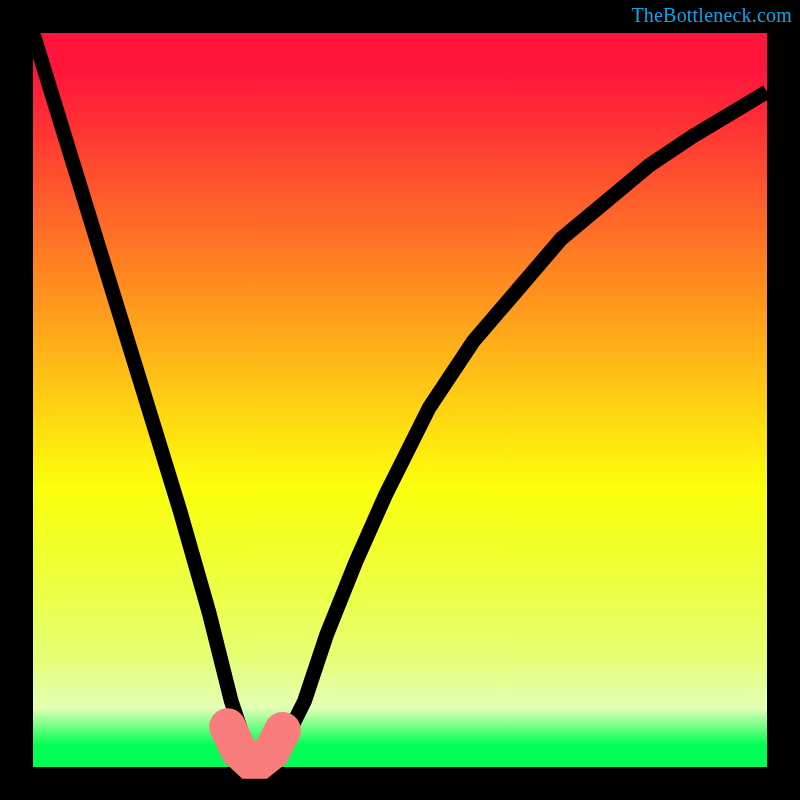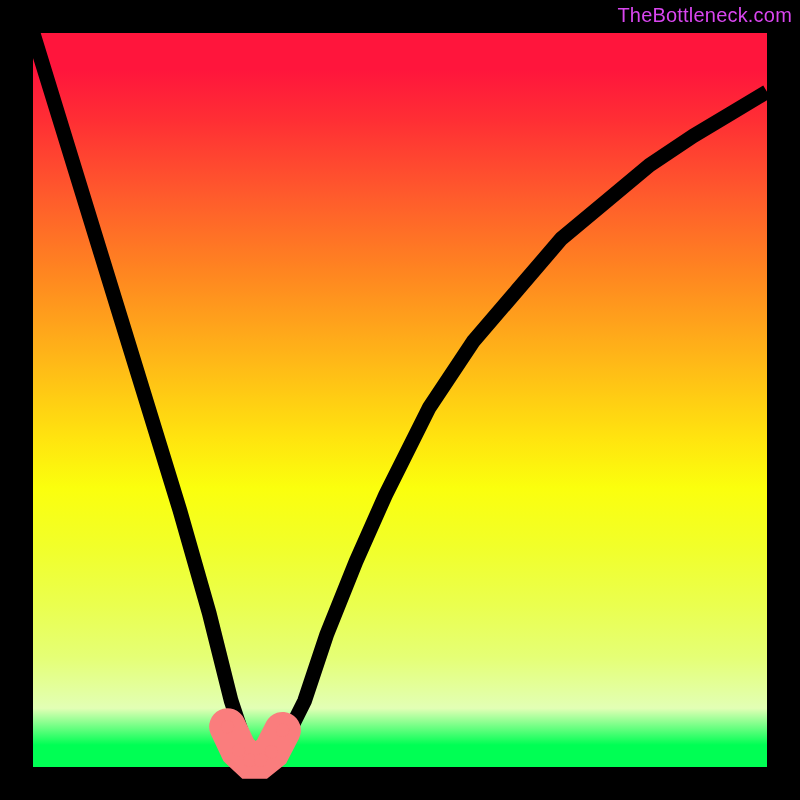--- a/index.html
+++ b/index.html
@@ -37,23 +37,23 @@
     position: absolute;
     inset: 0;
     width: 100%;
     height: 100%;
     overflow: visible;
   }
   .watermark {
     position: absolute;
     top: 4px;
     right: 8px;
-    font-family: Liberation Sans, sans-serif;
+    font-family: Liberation Serif, serif;
     font-size: 20px;
-    color: #d946ef;
+    color: #0ea5e9;
     letter-spacing: 0.2px;
   }
   .curve { stroke: #000; stroke-width: 2; fill: none; }
   .marker { fill: #fa7d7d; }
   .marker-line { stroke: #fa7d7d; stroke-width: 5; fill: none; stroke-linecap: round; }
 </style>
 </head>
 <body>
 
 <div class="frame">

